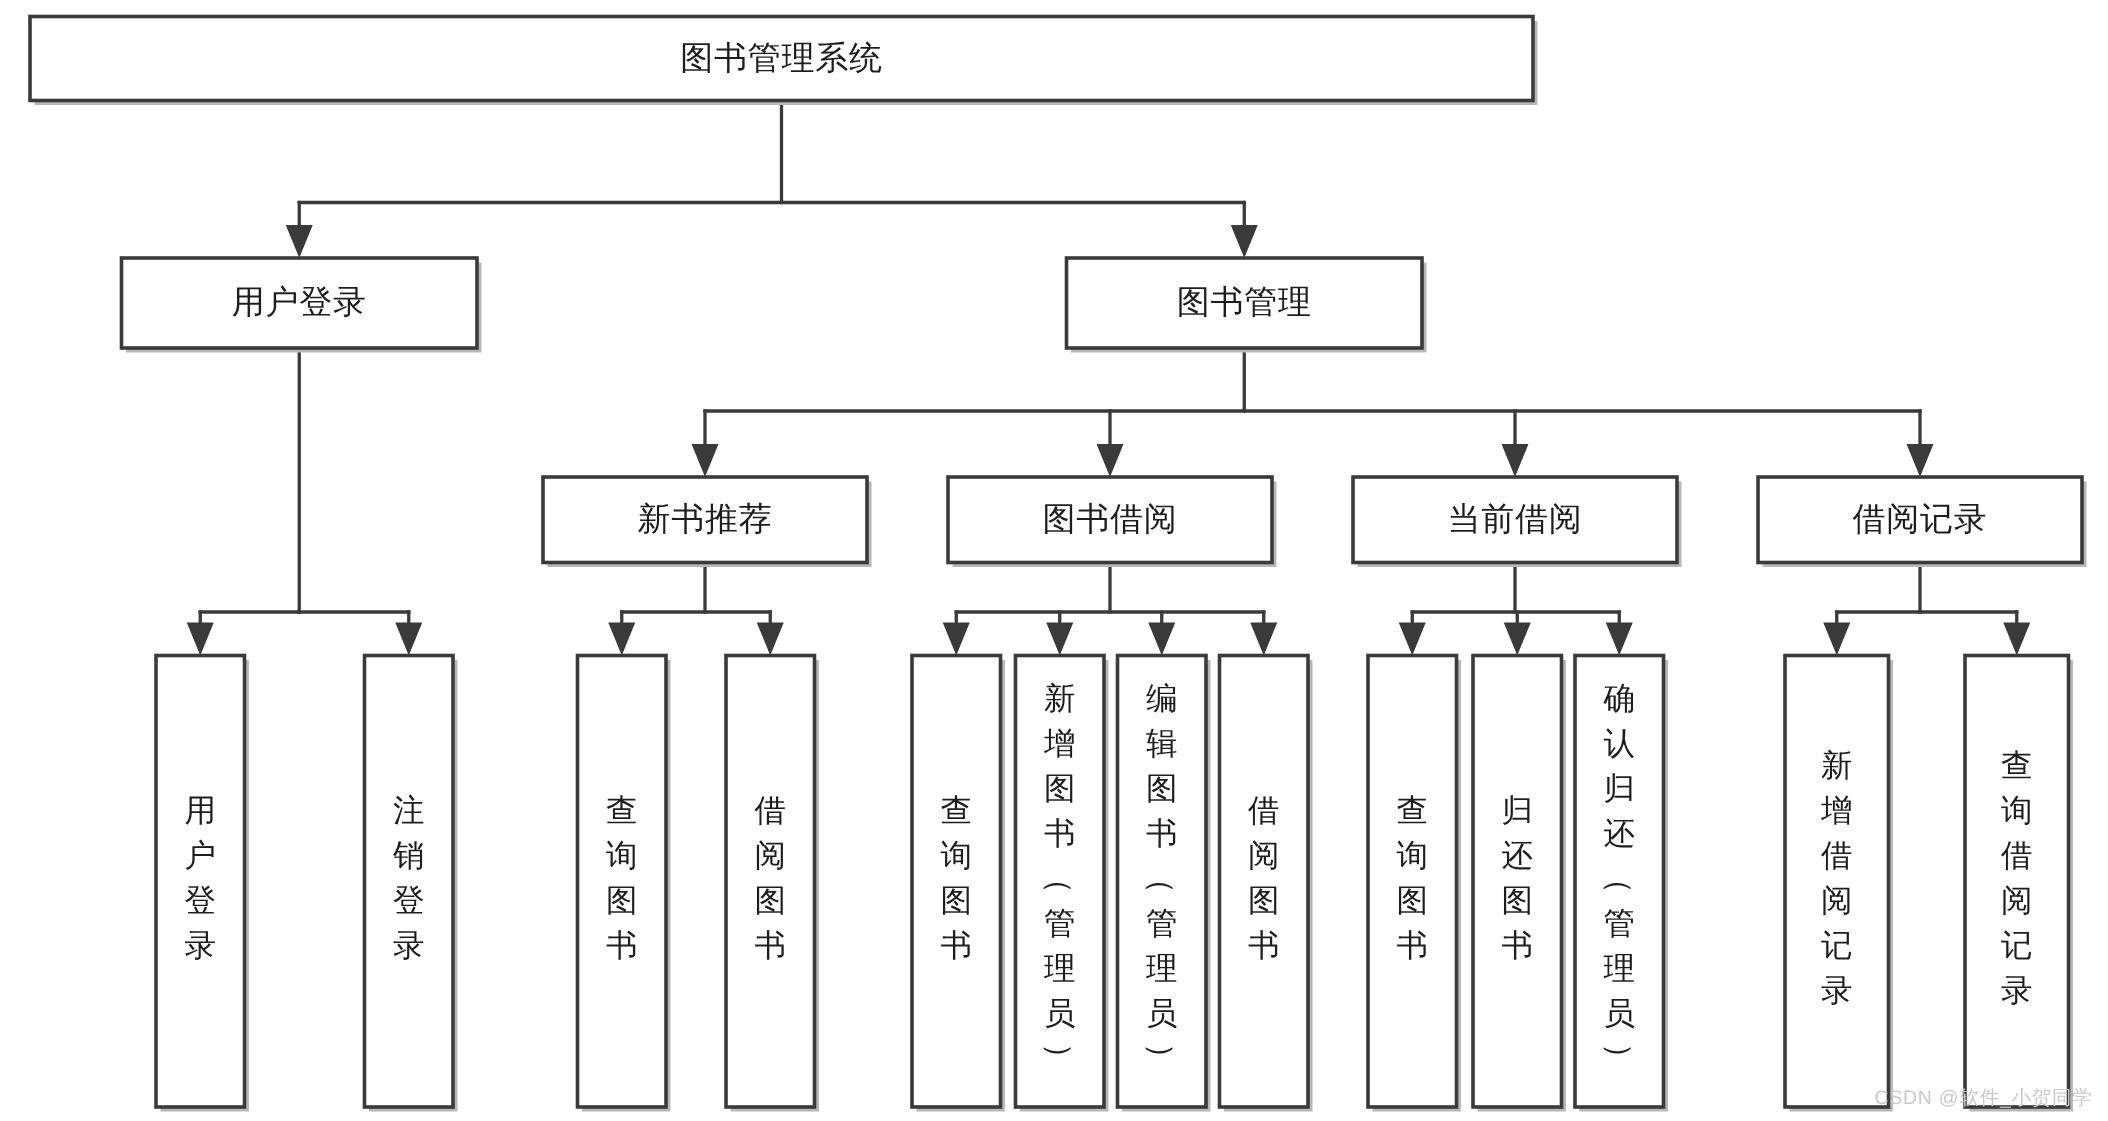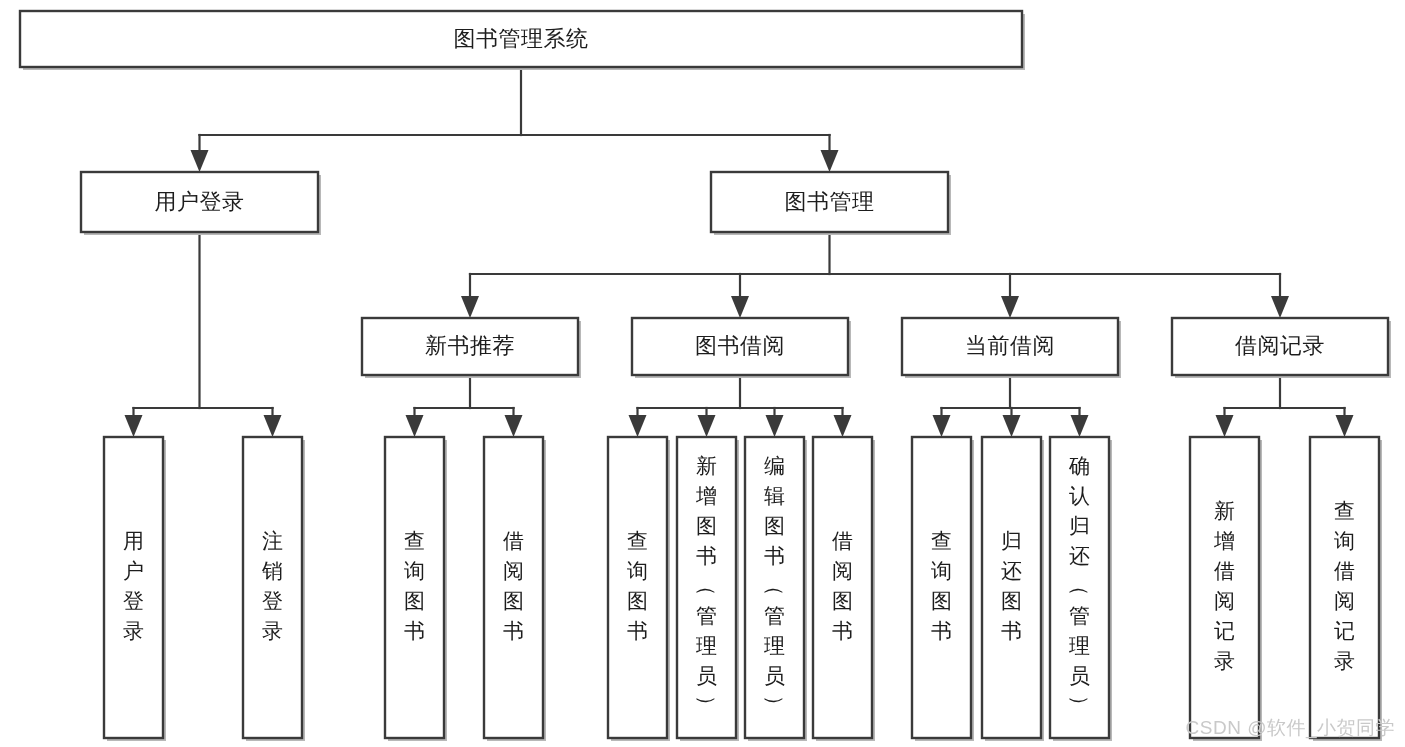--- a/index.html
+++ b/index.html
@@ -52,21 +52,21 @@
   }
   .arrow-head {
     fill: #3a3a3a;
     stroke: none;
   }
   .watermark {
     position: absolute;
     right: 10px;
     bottom: 6px;
     font-family: "Liberation Sans", "DejaVu Sans", sans-serif;
-    font-size: 19px;
+    font-size: 13px;
     color: #c9c9c9;
     white-space: nowrap;
     letter-spacing: 0.5px;
     pointer-events: none;
   }
 </style>
 </head>
 <body>
 
 <div id="diagram-root">

